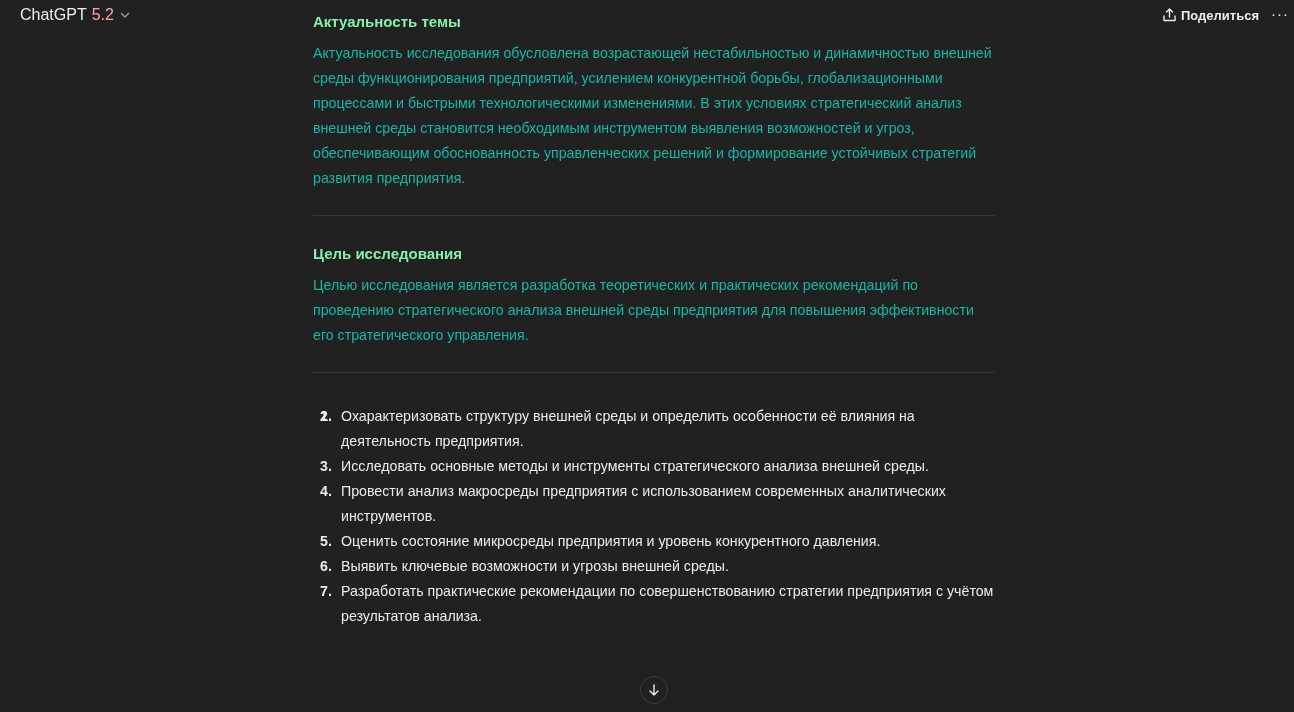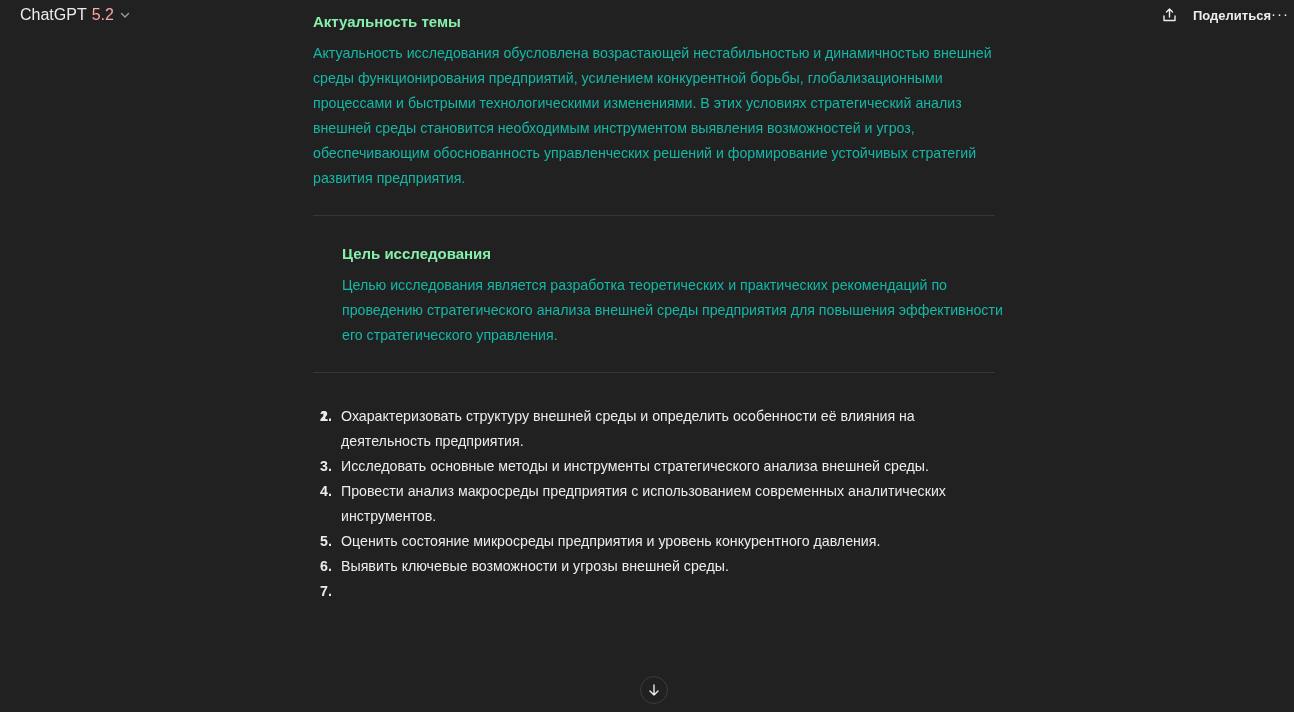--- a/index.html
+++ b/index.html
@@ -15,21 +15,21 @@
     .model-switch {
       position: absolute; left: 20px; top: 6px;
       display: flex; align-items: center; gap: 5px;
       font-size: 16px; cursor: pointer;
     }
     .model-name { color: #ececec; }
     .model-version { color: #fca5a5; }
     .chev { width: 12px; height: 12px; }
     .share-btn {
       position: absolute; left: 1162px; top: 7px;
-      display: flex; align-items: center; gap: 16px;
+      display: flex; align-items: center; gap: 4px;
       font-size: 13px; font-weight: bold; color: #ececec; cursor: pointer;
     }
     .more-btn {
       position: absolute; left: 1271px; top: 5px;
       font-size: 15px; color: #ececec; letter-spacing: 1px; cursor: pointer;
     }
     .content {
       position: absolute; left: 313px; top: 0; width: 682px;
     }
     h3 {
@@ -84,36 +84,36 @@
 </div>
 
 <div class="content">
   <section style="position:absolute; top:11px; left:0; width:682px;">
     <h3>Актуальность темы</h3>
     <p class="body" style="margin-top:8px;">Актуальность исследования обусловлена возрастающей нестабильностью и динамичностью внешней среды функционирования предприятий, усилением конкурентной борьбы, глобализационными процессами и быстрыми технологическими изменениями. В этих условиях стратегический анализ внешней среды становится необходимым инструментом выявления возможностей и угроз, обеспечивающим обоснованность управленческих решений и формирование устойчивых стратегий развития предприятия.</p>
   </section>
 
   <hr class="sep" style="position:absolute; top:215px; left:0;">
 
-  <section style="position:absolute; top:243px; left:0; width:682px;margin-left:29px;">
+  <section style="position:absolute; top:243px; left:0; width:682px;">
     <h3>Цель исследования</h3>
     <p class="body">Целью исследования является разработка теоретических и практических рекомендаций по проведению стратегического анализа внешней среды предприятия для повышения эффективности его стратегического управления.</p>
   </section>
 
   <hr class="sep" style="position:absolute; top:372px; left:0;">
 
   <section style="position:absolute; top:400px; left:0; width:682px;">
     <ol class="tasks">
       <li><span class="num">1.</span></li>
       <li><span class="num">2.</span><span>Охарактеризовать структуру внешней среды и определить особенности её влияния на деятельность предприятия.</span></li>
       <li><span class="num">3.</span><span>Исследовать основные методы и инструменты стратегического анализа внешней среды.</span></li>
       <li><span class="num">4.</span><span>Провести анализ макросреды предприятия с использованием современных аналитических инструментов.</span></li>
       <li><span class="num">5.</span><span>Оценить состояние микросреды предприятия и уровень конкурентного давления.</span></li>
       <li><span class="num">6.</span><span>Выявить ключевые возможности и угрозы внешней среды.</span></li>
-      <li><span class="num">7.</span></li>
+      <li><span class="num">7.</span><span>Разработать практические рекомендации по совершенствованию стратегии предприятия с учётом результатов анализа.</span></li>
     </ol>
   </section>
 </div>
 
 <div class="scroll-down">
   <svg width="14" height="14" viewBox="0 0 14 14">
     <path d="M7 2 V12 M3 8 L7 12 L11 8" fill="none" stroke="#ececec" stroke-width="1.4" stroke-linecap="round" stroke-linejoin="round"></path>
   </svg>
 </div>
 

